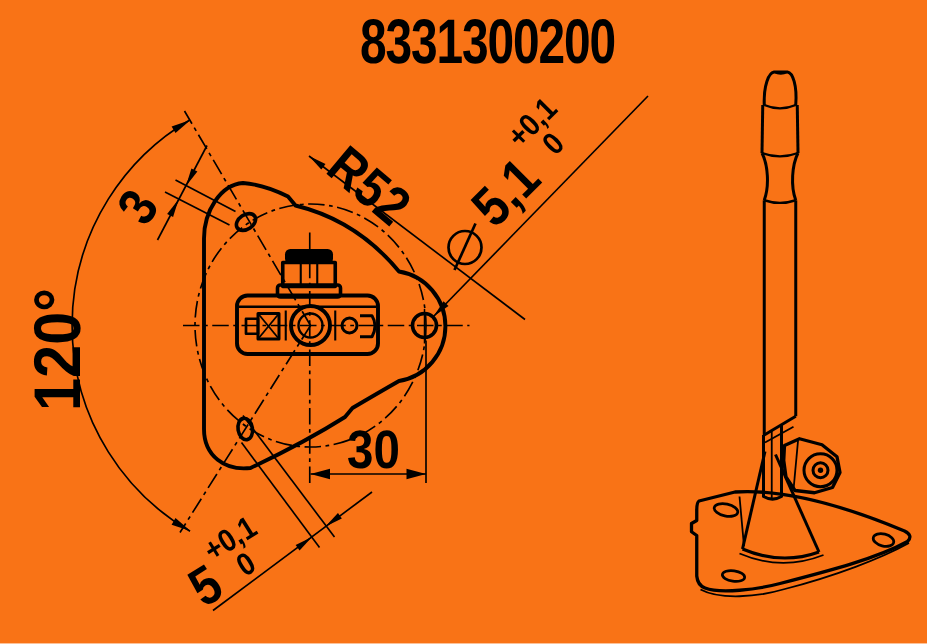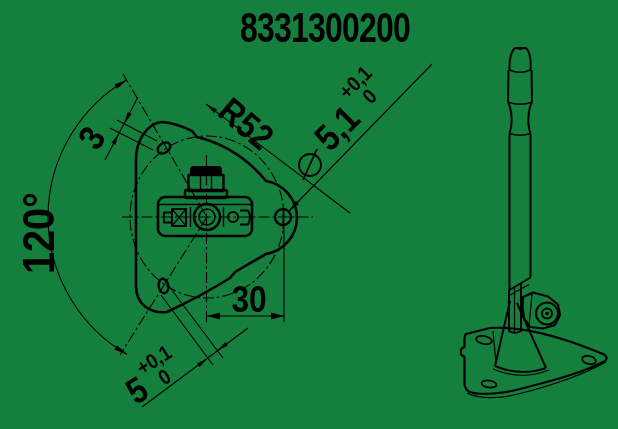--- a/index.html
+++ b/index.html
@@ -1,17 +1,17 @@
 <!DOCTYPE html>
 <html><head>
 <meta charset="utf-8">
 <style>
   html,body{margin:0;padding:0;background:#fff;}
   #stage{
-    position:relative;width:618px;height:429px;background:#15803d;
+    position:relative;width:618px;height:429px;background:#f97316;
     font-family:"Liberation Sans","DejaVu Sans",sans-serif;overflow:hidden;
   }
   #linework{position:absolute;left:0;top:0;}
   .dim-text{
     position:absolute;display:flex;align-items:center;
     font-weight:bold;color:#000;white-space:nowrap;line-height:1;
     font-family:"Liberation Sans","DejaVu Sans",sans-serif;
   }
   .t-title{font-size:42px;letter-spacing:-1px;}
   .t-big{font-size:36px;}

